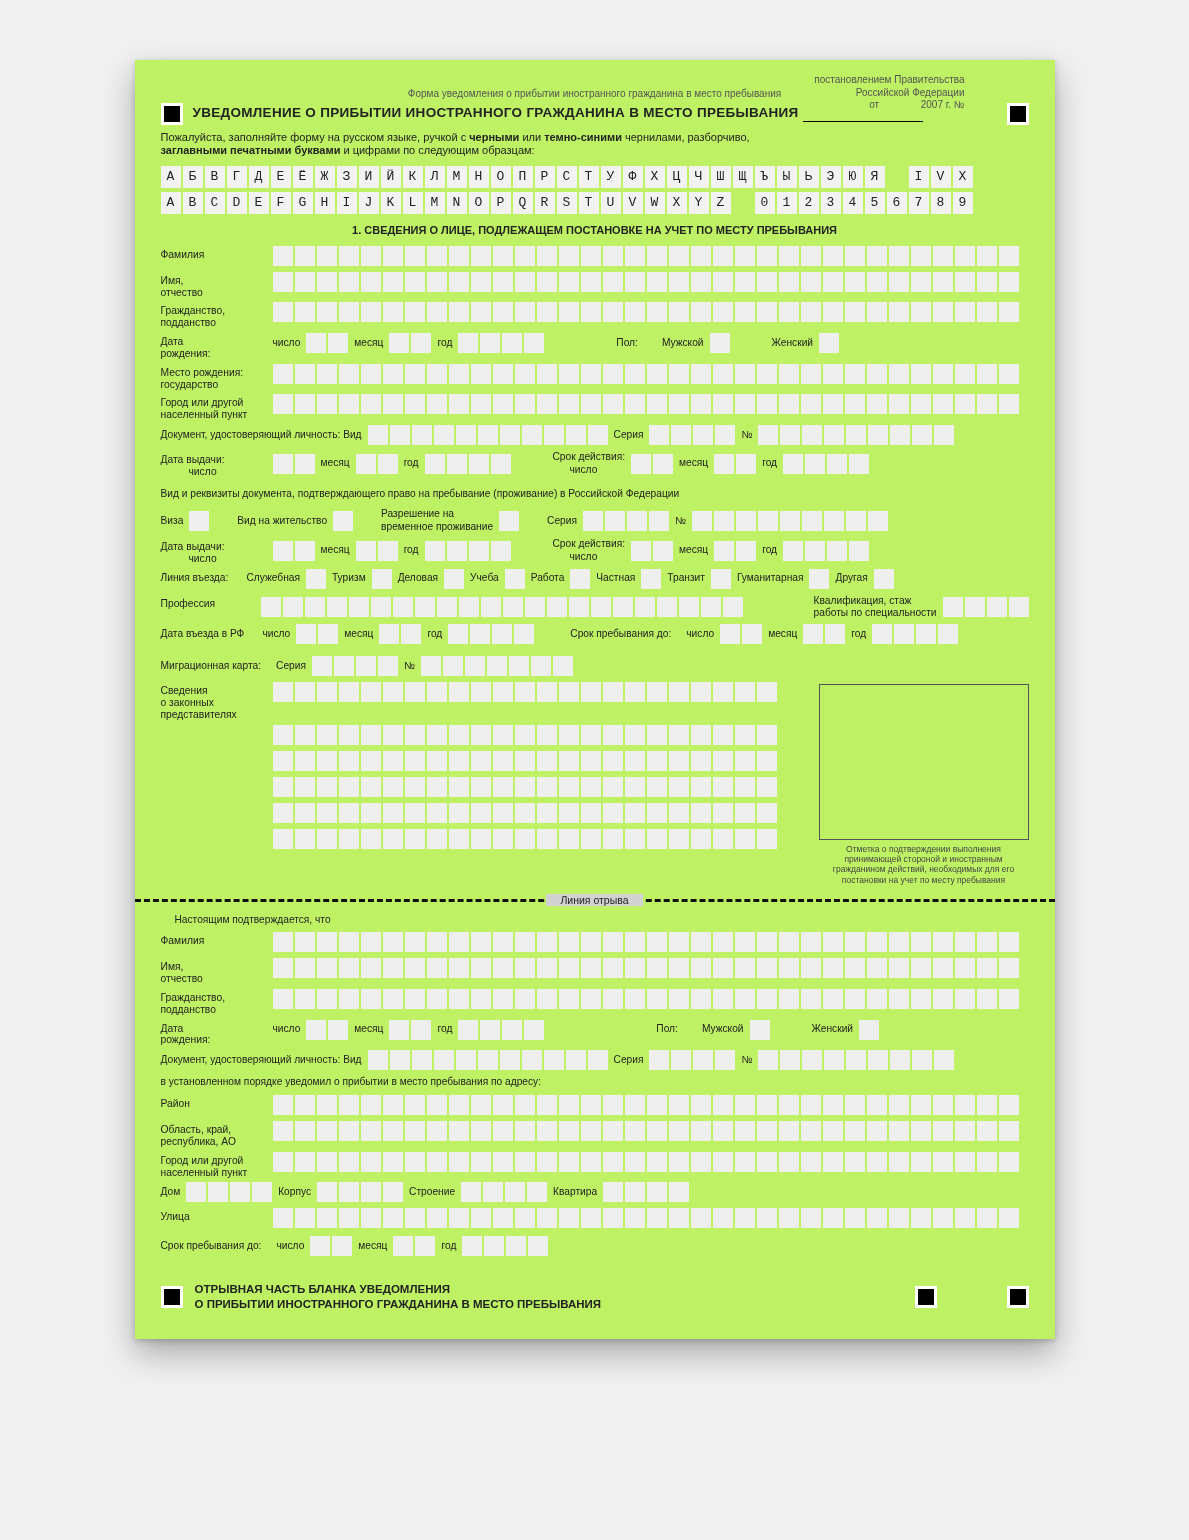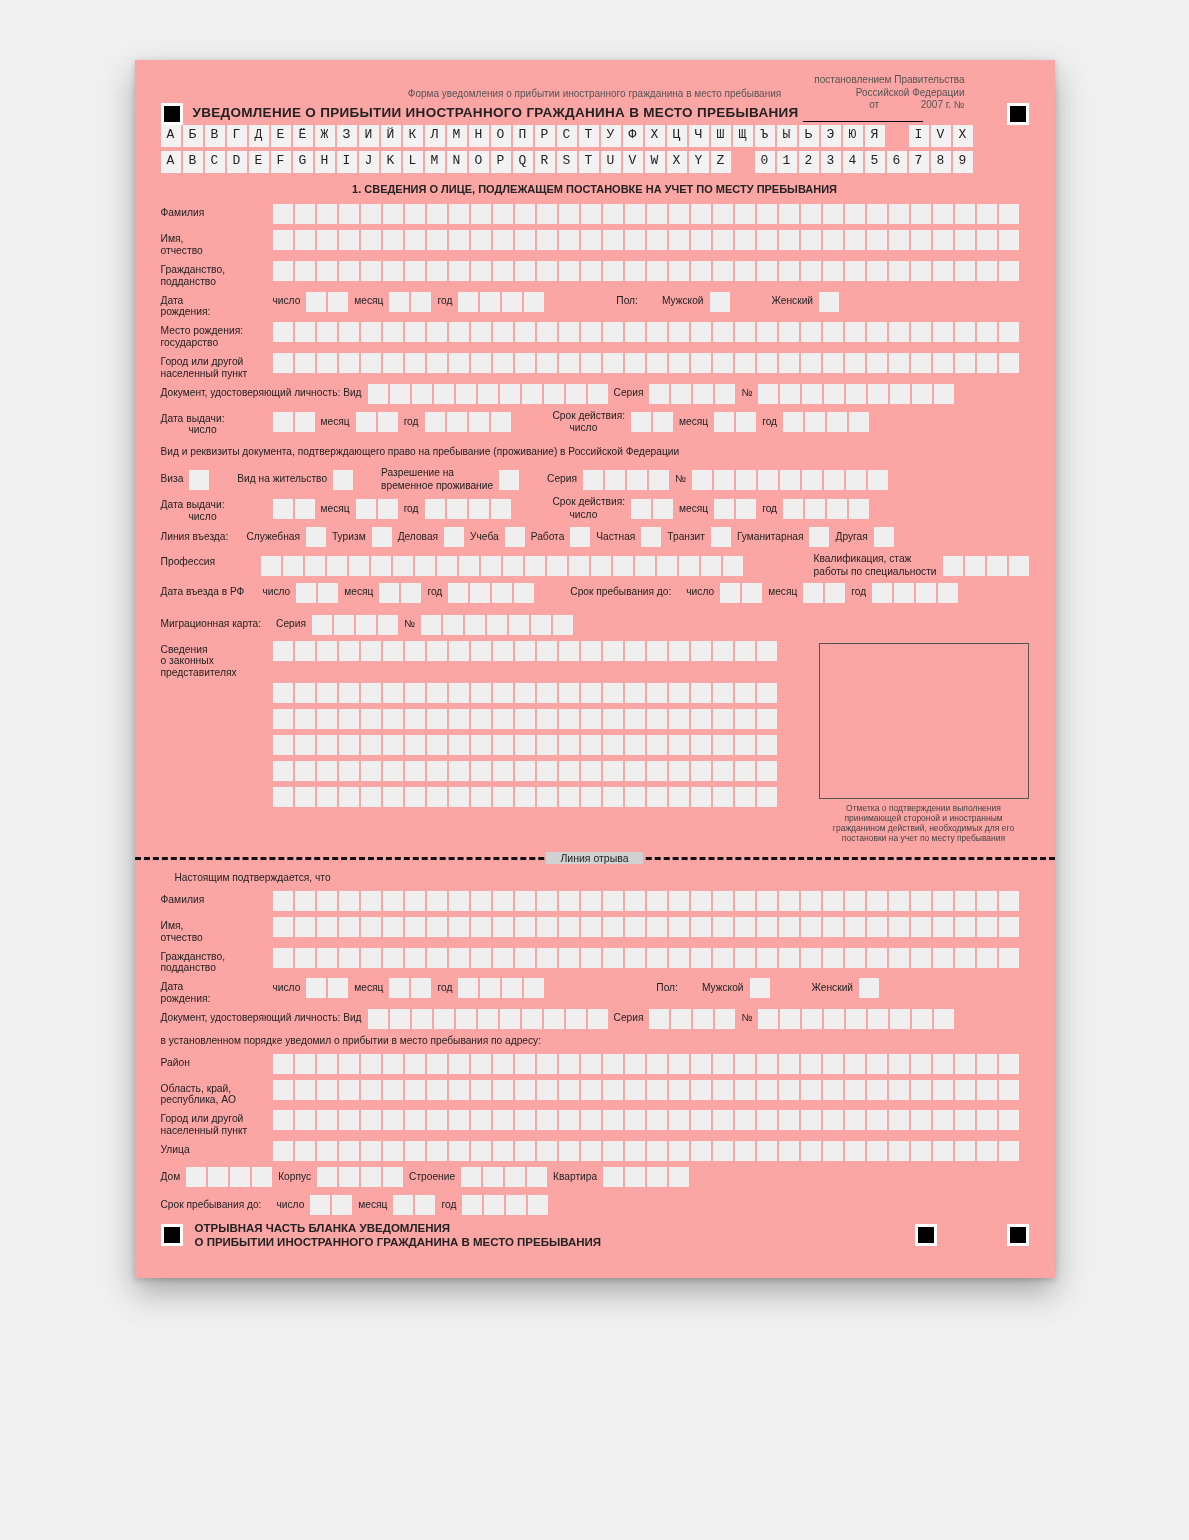--- a/index.html
+++ b/index.html
@@ -6,21 +6,21 @@
   body {
     margin: 0;
     background: #f0f0f0;
     font-family: Arial, Helvetica, sans-serif;
     display: flex;
     justify-content: center;
     padding: 60px 20px;
   }
   .sheet {
     width: 920px;
-    background: #fca5a5;
+    background: #bef264;
     box-shadow: 0 14px 30px rgba(0,0,0,0.30), 0 2px 6px rgba(0,0,0,0.18);
     padding: 24px 26px 28px 26px;
     position: relative;
     color: #222;
     font-size: 11px;
     line-height: 1.25;
   }
   .decree {
     position: absolute;
     top: 14px; right: 90px;
@@ -82,21 +82,21 @@
     position:relative;
   }
   .tearLabel {
     text-align:center; margin-top:-22px;
   }
   .tearLabel span {
     background:#d1d1d1; padding:0 14px; font-size:10.5px;
     position:relative; top:8px;
   }
   .footer {
-    display:flex; align-items:center; margin-top:4px;
+    display:flex; align-items:center; margin-top:24px;
   }
   .footer .ftxt { font-weight:bold; font-size:11.5px; margin-left:12px; flex:1;}
 </style>
 </head>
 <body>
 
 <div class="sheet">
 
   <div class="decree">
     <div>постановлением Правительства</div>
@@ -112,20 +112,24 @@
 
   <div class="titleRow">
     <span class="black-sq"></span>
     <div class="title">
       <span>УВЕДОМЛЕНИЕ О ПРИБЫТИИ ИНОСТРАННОГО ГРАЖДАНИНА В МЕСТО ПРЕБЫВАНИЯ</span>
       <span class="underline"></span>
     </div>
     <span class="black-sq"></span>
   </div>
 
+  <div class="instr">
+    <span>Пожалуйста, заполняйте форму на русском языке, ручкой с </span><b>черными</b><span> или </span><b>темно-синими</b><span> чернилами, разборчиво,</span><br>
+    <b>заглавными печатными буквами</b><span> и цифрами по следующим образцам:</span>
+  </div>
 
   <div class="specimen" id="spec-ru">
       <div class="cell">А</div>
       <div class="cell">Б</div>
       <div class="cell">В</div>
       <div class="cell">Г</div>
       <div class="cell">Д</div>
       <div class="cell">Е</div>
       <div class="cell">Ё</div>
       <div class="cell">Ж</div>
@@ -1218,60 +1222,20 @@
         <div class="cell"></div>
         <div class="cell"></div>
         <div class="cell"></div>
         <div class="cell"></div>
         <div class="cell"></div>
         <div class="cell"></div>
         <div class="cell"></div>
       </div>
     </div>
   <div class="row">
-      <div class="lbl">Улица</div>
-      <div class="cells">
-        <div class="cell"></div>
-        <div class="cell"></div>
-        <div class="cell"></div>
-        <div class="cell"></div>
-        <div class="cell"></div>
-        <div class="cell"></div>
-        <div class="cell"></div>
-        <div class="cell"></div>
-        <div class="cell"></div>
-        <div class="cell"></div>
-        <div class="cell"></div>
-        <div class="cell"></div>
-        <div class="cell"></div>
-        <div class="cell"></div>
-        <div class="cell"></div>
-        <div class="cell"></div>
-        <div class="cell"></div>
-        <div class="cell"></div>
-        <div class="cell"></div>
-        <div class="cell"></div>
-        <div class="cell"></div>
-        <div class="cell"></div>
-        <div class="cell"></div>
-        <div class="cell"></div>
-        <div class="cell"></div>
-        <div class="cell"></div>
-        <div class="cell"></div>
-        <div class="cell"></div>
-        <div class="cell"></div>
-        <div class="cell"></div>
-        <div class="cell"></div>
-        <div class="cell"></div>
-        <div class="cell"></div>
-        <div class="cell"></div>
-      </div>
-    </div>
-
-  <div class="row">
     <div class="inline">
       <span class="mini">Дом</span>
         <div class="cells">
           <div class="cell"></div>
           <div class="cell"></div>
           <div class="cell"></div>
           <div class="cell"></div>
         </div>
       <span class="mini">Корпус</span>
         <div class="cells">
@@ -1289,20 +1253,60 @@
         </div>
       <span class="mini">Квартира</span>
         <div class="cells">
           <div class="cell"></div>
           <div class="cell"></div>
           <div class="cell"></div>
           <div class="cell"></div>
         </div>
     </div>
   </div>
+
+  <div class="row">
+      <div class="lbl">Улица</div>
+      <div class="cells">
+        <div class="cell"></div>
+        <div class="cell"></div>
+        <div class="cell"></div>
+        <div class="cell"></div>
+        <div class="cell"></div>
+        <div class="cell"></div>
+        <div class="cell"></div>
+        <div class="cell"></div>
+        <div class="cell"></div>
+        <div class="cell"></div>
+        <div class="cell"></div>
+        <div class="cell"></div>
+        <div class="cell"></div>
+        <div class="cell"></div>
+        <div class="cell"></div>
+        <div class="cell"></div>
+        <div class="cell"></div>
+        <div class="cell"></div>
+        <div class="cell"></div>
+        <div class="cell"></div>
+        <div class="cell"></div>
+        <div class="cell"></div>
+        <div class="cell"></div>
+        <div class="cell"></div>
+        <div class="cell"></div>
+        <div class="cell"></div>
+        <div class="cell"></div>
+        <div class="cell"></div>
+        <div class="cell"></div>
+        <div class="cell"></div>
+        <div class="cell"></div>
+        <div class="cell"></div>
+        <div class="cell"></div>
+        <div class="cell"></div>
+      </div>
+    </div>
 
   <div class="row" style="margin-top:6px">
     <div class="inline">
       <span class="mini">Срок пребывания до:</span>&nbsp;
       <span class="mini">число</span><div class="cells">
           <div class="cell"></div>
           <div class="cell"></div>
         </div>
       <span class="mini">месяц</span><div class="cells">
           <div class="cell"></div>

